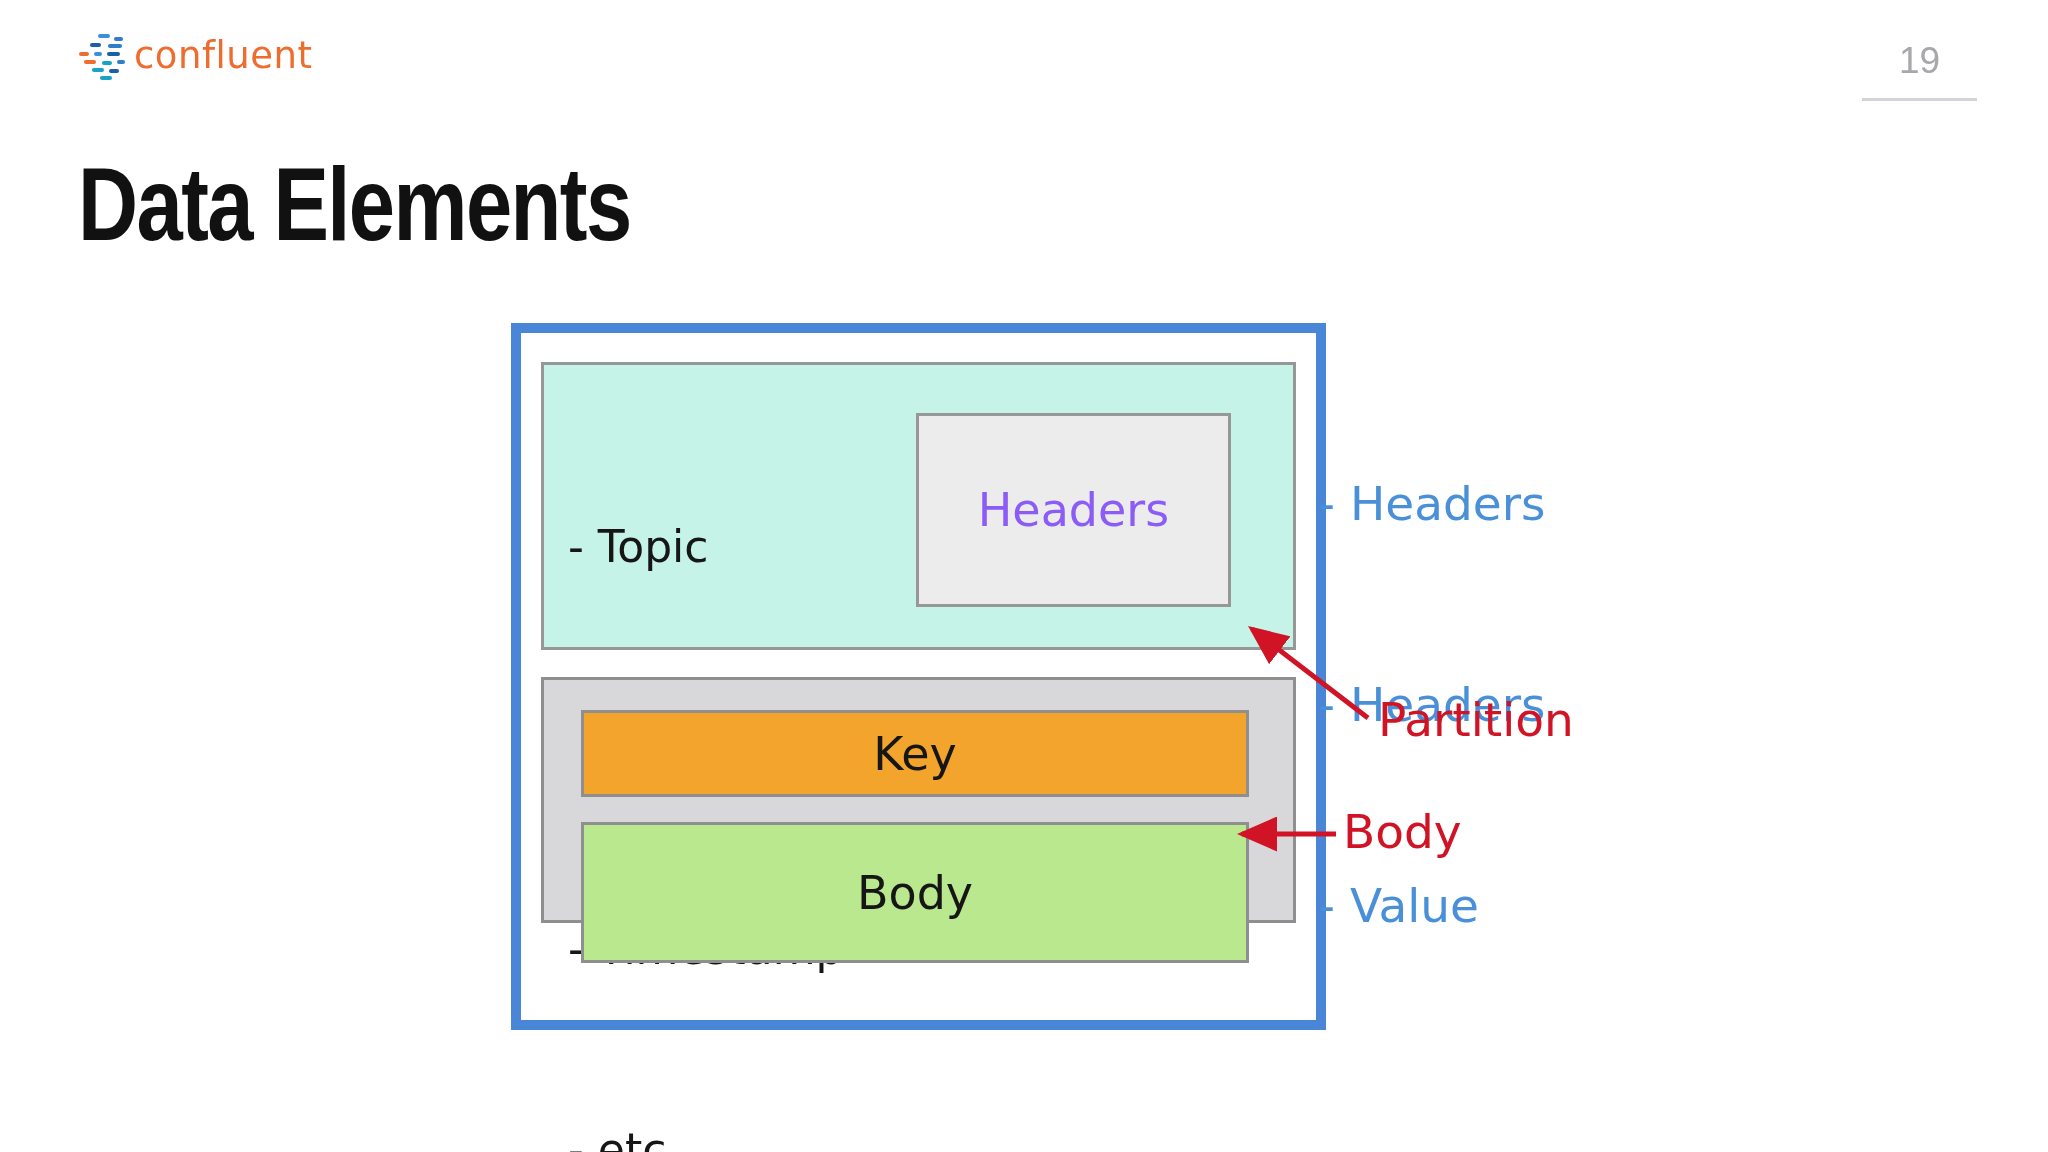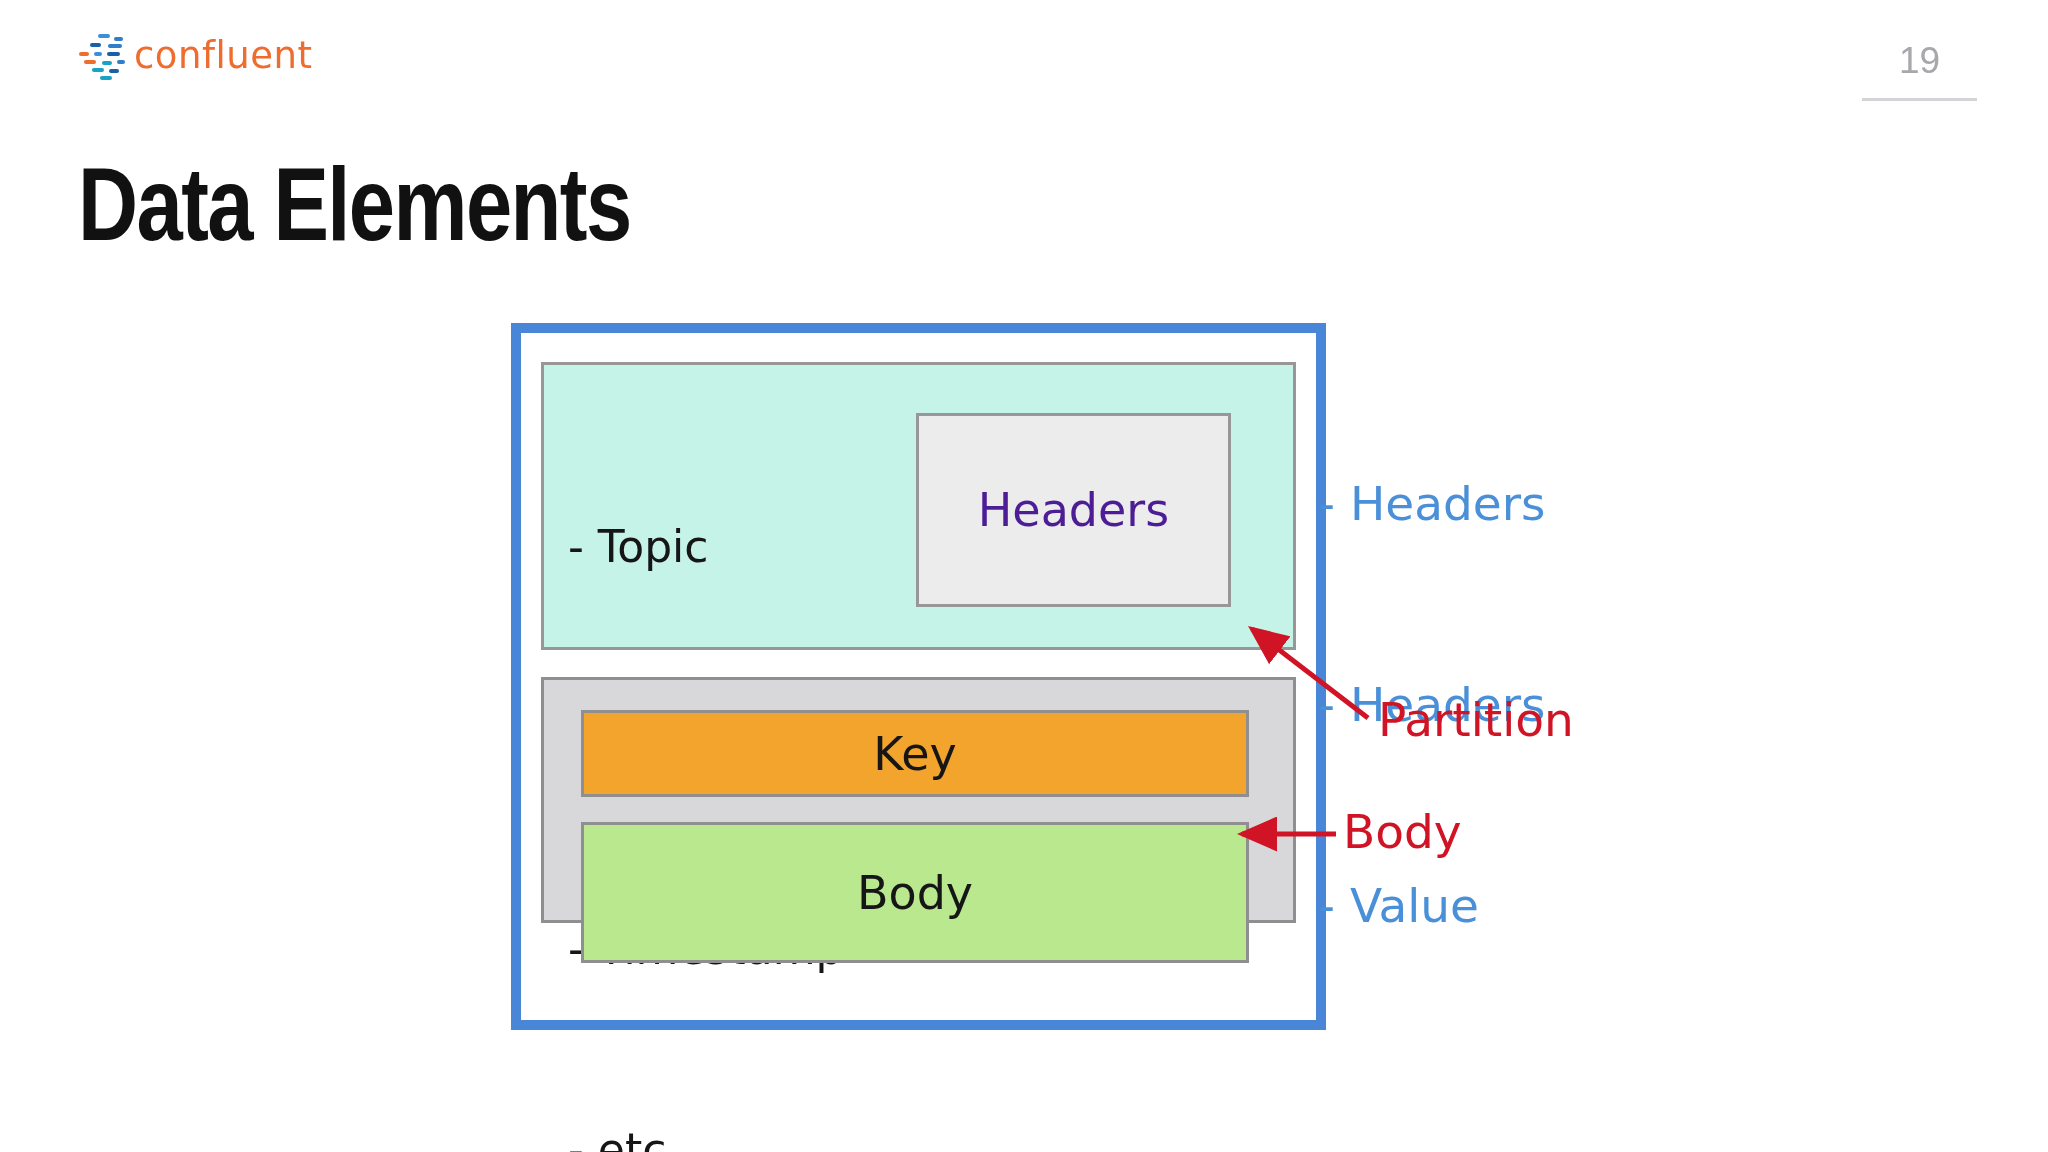--- a/index.html
+++ b/index.html
@@ -43,21 +43,21 @@
   }
   .meta-list {
     position:absolute; left:24px; top:14px;
     font-size:44px; line-height:67px; color:#161616; white-space:pre;
   }
   .meta-item { display:block; }
   .headers-box {
     position:absolute; left:372px; top:48px; width:315px; height:194px;
     box-sizing:border-box; background:var(--headers-fill); border:3px solid #979797;
     display:flex; align-items:center; justify-content:center;
-    font-size:46px; color:#4c1d95;
+    font-size:46px; color:#8b5cf6;
   }
   .body-section {
     position:absolute; left:20px; top:344px; width:755px; height:246px;
     box-sizing:border-box; background:var(--body-fill); border:3px solid #8f8f8f;
   }
   .key-bar, .value-bar {
     position:absolute; left:37px; width:668px;
     box-sizing:border-box; border:3px solid #8f8f8f;
     display:flex; align-items:center; justify-content:center;
     font-size:46px; color:#161616;

